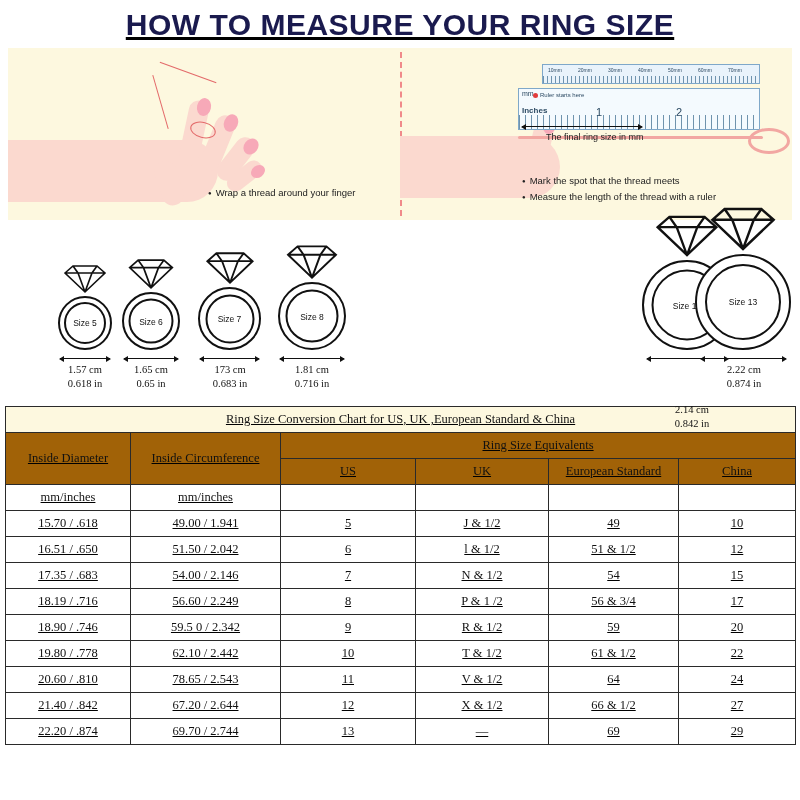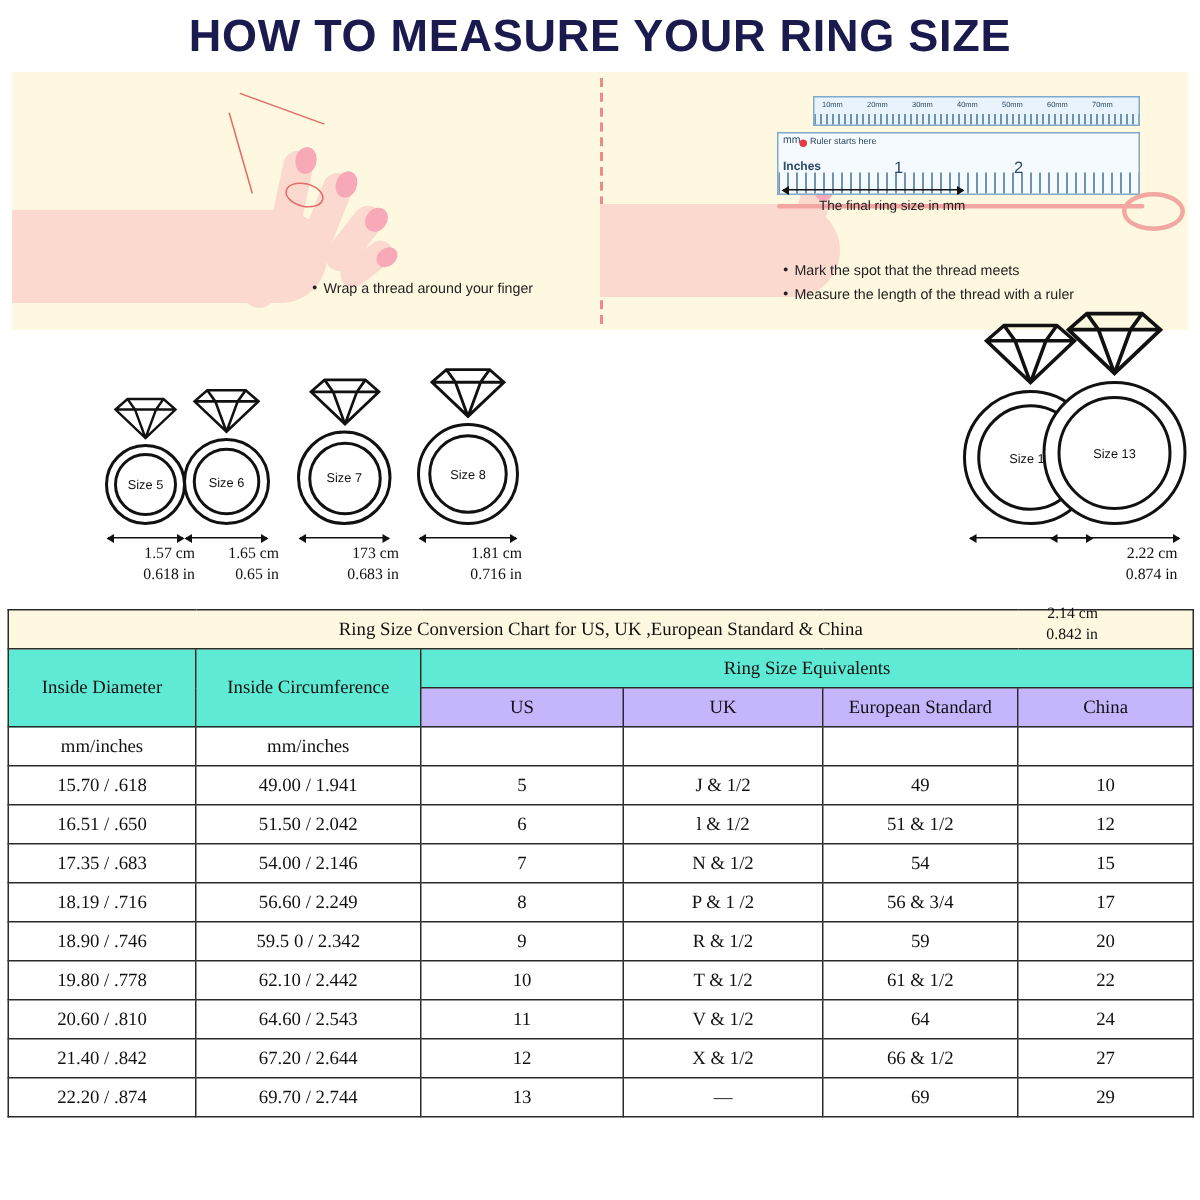--- a/index.html
+++ b/index.html
@@ -3,21 +3,21 @@
 <meta charset="utf-8">
 <style>
   * { box-sizing: border-box; }
   html, body {
     margin: 0; padding: 0;
     width: 800px; height: 800px;
     background: #ffffff;
     font-family: "Liberation Serif", serif;
     overflow: hidden;
   }
-  .page { position: relative; width: 800px; height: 800px; background:#fff; }
+  .page { position: relative; width: 800px; height: 800px; background:#fff;text-decoration:underline; }
 
   
   .title {
     text-align: center;
     font-family: "Liberation Sans", sans-serif;
     font-weight: bold;
     font-size: 30px;
     letter-spacing: 0.5px;
     color: #1a1a4e;
     padding-top: 8px;
@@ -111,21 +111,21 @@
   }
   .ring-label {
     font-family: "Liberation Sans", sans-serif;
     font-size: 8.5px;
     color:#111;
     white-space:nowrap;
   }
   .gem { position:absolute; left:50%; transform: translateX(-50%); }
   .dim {
     position:absolute;
-    text-align:right;
+    text-align:center;
     font-family:"Liberation Serif", serif;
     font-size:10.5px; color:#111;
     white-space:nowrap;
   }
   .dim .l2 { display:block; margin-top:3px; }
   .arrow {
     position:absolute;
     height:1px; background:#111;
   }
   .arrow::before, .arrow::after {
@@ -144,22 +144,22 @@
   }
   table.conv td, table.conv th {
     border: 1px solid #2a2a2a;
     text-align: center;
     font-family: "Liberation Serif", serif;
     font-size: 12.5px;
     color: #111;
     padding: 5px 2px;
   }
   .hdr-title { background:#fdf8df; font-size:12px; padding:5px 2px; }
-  .hdr-main { background:#5eead4; font-size:14px; padding:11px 2px; }
-  .hdr-sub  { background:#c4b5fd; font-size:13.5px; padding:9px 2px; }
+  .hdr-main { background:#a16207; font-size:14px; padding:11px 2px; }
+  .hdr-sub  { background:#a16207; font-size:13.5px; padding:9px 2px; }
   .cell { padding: 6.5px 2px; font-size: 13px; }
 </style>
 </head>
 <body>
 
 <div class="page">
 
   <div class="title">HOW TO MEASURE YOUR RING SIZE</div>
 
   <div class="illus">
@@ -218,21 +218,21 @@
       <div class="arrow" style="left:122px; top:78px; width:120px;"></div>
       <span class="caption" style="left:146px; top:84px; font-size:9px;">The final ring size in mm</span>
 
       <div class="caption cap-dot" style="left:122px; bottom:34px;">Mark the spot that the thread meets</div>
       <div class="caption cap-dot" style="left:122px; bottom:18px;">Measure the length of the thread with a ruler</div>
     </div>
   </div>
 
   <div class="rings">
 
-    <div class="ring" style="left:60px;">
+    <div class="ring" style="left:48px;">
       <svg class="gem" style="top:-32px;" width="48" height="30" viewBox="0 0 48 30">
         <path d="M4 9 L12 2 L36 2 L44 9 L24 28 Z M4 9 L44 9 M12 2 L17 9 L24 28 M36 2 L31 9 L24 28 M17 9 L31 9" fill="none" stroke="#111" stroke-width="1.6"></path>
       </svg>
       <div class="ring-circle" style="width:54px; height:54px;">
         <div class="ring-inner" style="width:42px; height:42px;">
           <span class="ring-label">Size 5</span>
         </div>
       </div>
       <div class="arrow" style="left:2px; top:62px; width:50px;"></div>
       <div class="dim" style="left:-6px; top:68px; width:66px;">
@@ -401,21 +401,21 @@
       <tr>
         <td class="cell">19.80 / .778</td>
         <td class="cell">62.10 / 2.442</td>
         <td class="cell">10</td>
         <td class="cell">T &amp; 1/2</td>
         <td class="cell">61 &amp; 1/2</td>
         <td class="cell">22</td>
       </tr>
       <tr>
         <td class="cell">20.60 / .810</td>
-        <td class="cell">64.60 / 2.543</td>
+        <td class="cell">78.65 / 2.543</td>
         <td class="cell">11</td>
         <td class="cell">V &amp; 1/2</td>
         <td class="cell">64</td>
         <td class="cell">24</td>
       </tr>
       <tr>
         <td class="cell">21.40 / .842</td>
         <td class="cell">67.20 / 2.644</td>
         <td class="cell">12</td>
         <td class="cell">X &amp; 1/2</td>

